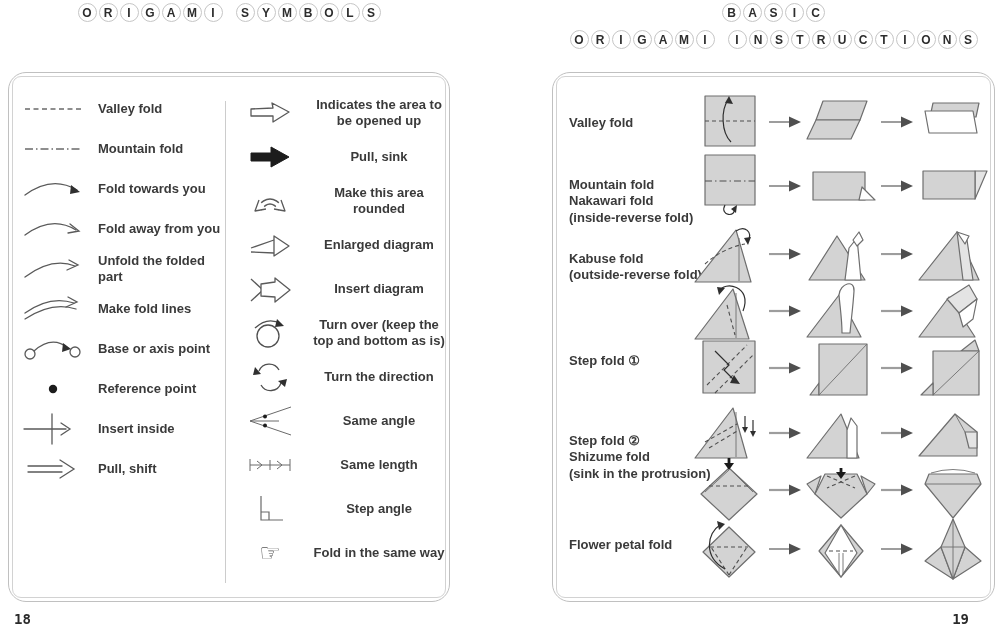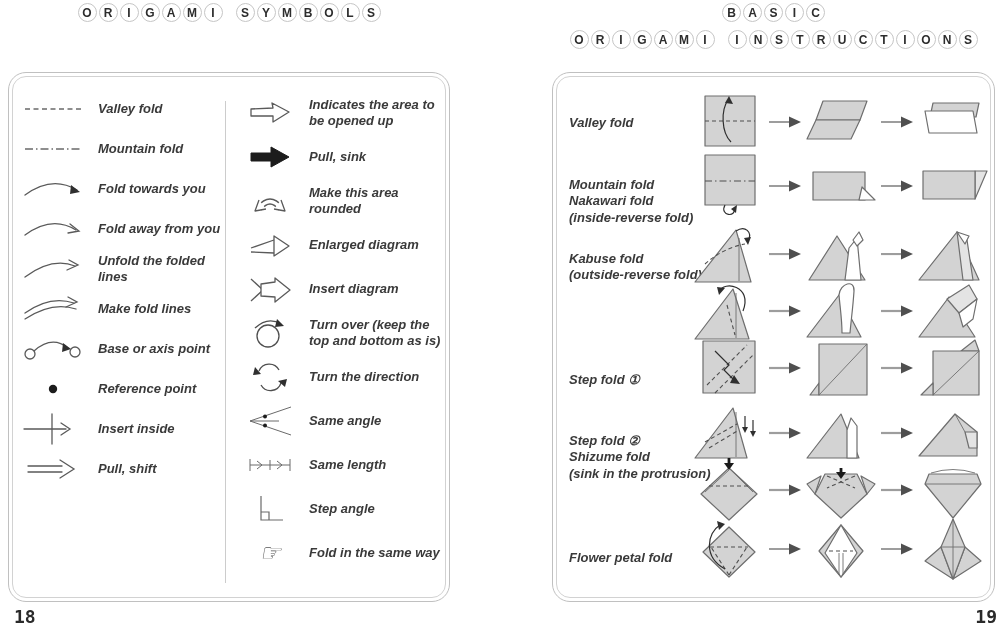--- a/index.html
+++ b/index.html
@@ -31,33 +31,32 @@
   .panel {
     position:absolute;
     border:1px solid #c0c0c0;
     border-radius:18px;
     padding:3px;
     background:#fff;
   }
   .panel-inner {
     width:100%; height:100%;
     border:1px solid #d2d2d2;
-    border-radius:14px;
+    border-radius:9px;
     position:relative;
     overflow:hidden;
-    font-style:italic;
   }
   #left-panel  { left:8px;  top:72px; width:442px; height:530px; }
   #right-panel { left:552px; top:72px; width:443px; height:530px; }
 
   
   .sym-col { position:absolute; display:flex; flex-direction:column; }
   #sym-col-1 { left:9px;  top:12px; }
   #sym-col-1 .sym-row { height:40px; }
-  #sym-col-2 { left:230px; top:14px; }
+  #sym-col-2 { left:230px; top:14px;text-align:center; }
   #sym-col-2 .sym-row { height:44px; }
   .sym-row { display:flex; align-items:center; }
   #sym-col-1 .sym-icon { width:62px; display:flex; justify-content:center; flex:none; }
   #sym-col-2 .sym-icon { width:54px; display:flex; justify-content:center; flex:none; }
   #sym-col-1 .sym-label { margin-left:14px; width:128px; }
   #sym-col-2 .sym-label { margin-left:12px; width:140px; }
   .sym-label { font-size:13px; font-weight:bold; color:#3a3a3a; line-height:1.2; }
   #col-divider {
     position:absolute; left:212px; top:24px;
     width:1px; height:482px; background:#cccccc;
@@ -72,24 +71,24 @@
   .diagram-row {
     position:absolute; left:136px; width:296px; height:64px;
     display:flex; align-items:center; justify-content:space-between;
   }
   .diagram-row svg { flex:none; }
 
   
   .page-num {
     position:absolute; bottom:8px;
     font-family:"DejaVu Sans Mono", monospace;
-    font-size:18px; font-weight:bold; color:#2a2a2a;
+    font-size:14px; font-weight:bold; color:#2a2a2a;
   }
   #page-num-left  { left:14px; }
-  #page-num-right { right:3px; }
+  #page-num-right { right:31px; }
 
   
   .shape { fill:#d3d3d3; stroke:#6e6e6e; stroke-width:1.2; stroke-linejoin:round; }
   .shape-w { fill:#ffffff; stroke:#6e6e6e; stroke-width:1.2; stroke-linejoin:round; }
   .shape-l { fill:#e4e4e4; stroke:#6e6e6e; stroke-width:1.2; stroke-linejoin:round; }
   .dashl { stroke:#4f4f4f; stroke-width:1.1; fill:none; stroke-dasharray:4,3; }
   .dashdot { stroke:#4f4f4f; stroke-width:1.1; fill:none; stroke-dasharray:7,3,1.5,3; }
   .thinl { stroke:#6e6e6e; stroke-width:0.9; fill:none; }
   .foldarrow { stroke:#2f2f2f; stroke-width:1.2; fill:none; }
   .ahead { fill:#2f2f2f; }
@@ -190,21 +189,21 @@
         <span class="sym-label">Fold away from you</span>
       </div>
 
       <div class="sym-row">
         <span class="sym-icon">
           <svg width="62" height="36" viewBox="0 0 62 36">
               <path class="symstroke" d="M3,26 Q30,6 53,15"></path>
               <polyline class="symstroke" points="47,9 56,14 45,19" fill="none"></polyline>
             </svg>
         </span>
-        <span class="sym-label">Unfold the folded lines</span>
+        <span class="sym-label">Unfold the folded part</span>
       </div>
 
       <div class="sym-row">
         <span class="sym-icon">
           <svg width="62" height="36" viewBox="0 0 62 36">
               <path class="symstroke" d="M3,28 Q30,10 54,18"></path>
               <path class="symstroke" d="M3,22 Q28,4 52,12"></path>
               <polyline class="symstroke" points="46,6 55,11 44,16" fill="none"></polyline>
             </svg>
         </span>
@@ -390,29 +389,29 @@
     </div>
     <div class="row-label" style="top:100px">
       <div>Mountain fold</div>
       <div>Nakawari fold</div>
       <div>(inside-reverse fold)</div>
     </div>
     <div class="row-label" style="top:174px">
       <div>Kabuse fold</div>
       <div>(outside-reverse fold)</div>
     </div>
-    <div class="row-label" style="top:295px">
+    <div class="row-label" style="top:276px">
       <div>Step fold ①</div>
     </div>
     <div class="row-label" style="top:356px">
       <div>Step fold ②</div>
       <div>Shizume fold</div>
       <div>(sink in the protrusion)</div>
     </div>
-    <div class="row-label" style="top:473px">
+    <div class="row-label" style="top:460px">
       <div>Flower petal fold</div>
     </div>
 
     <div class="diagram-row" style="top:13px">
       <svg width="72" height="62" viewBox="0 0 72 62">
           <rect class="shape" x="12" y="5" width="50" height="50"></rect>
           <line class="dashl" x1="12" y1="30" x2="62" y2="30"></line>
           <path class="foldarrow" d="M38,51 C28,41 28,19 35,9"></path>
           <polygon class="ahead" points="32,12 36,5 40,13"></polygon>
         </svg>

